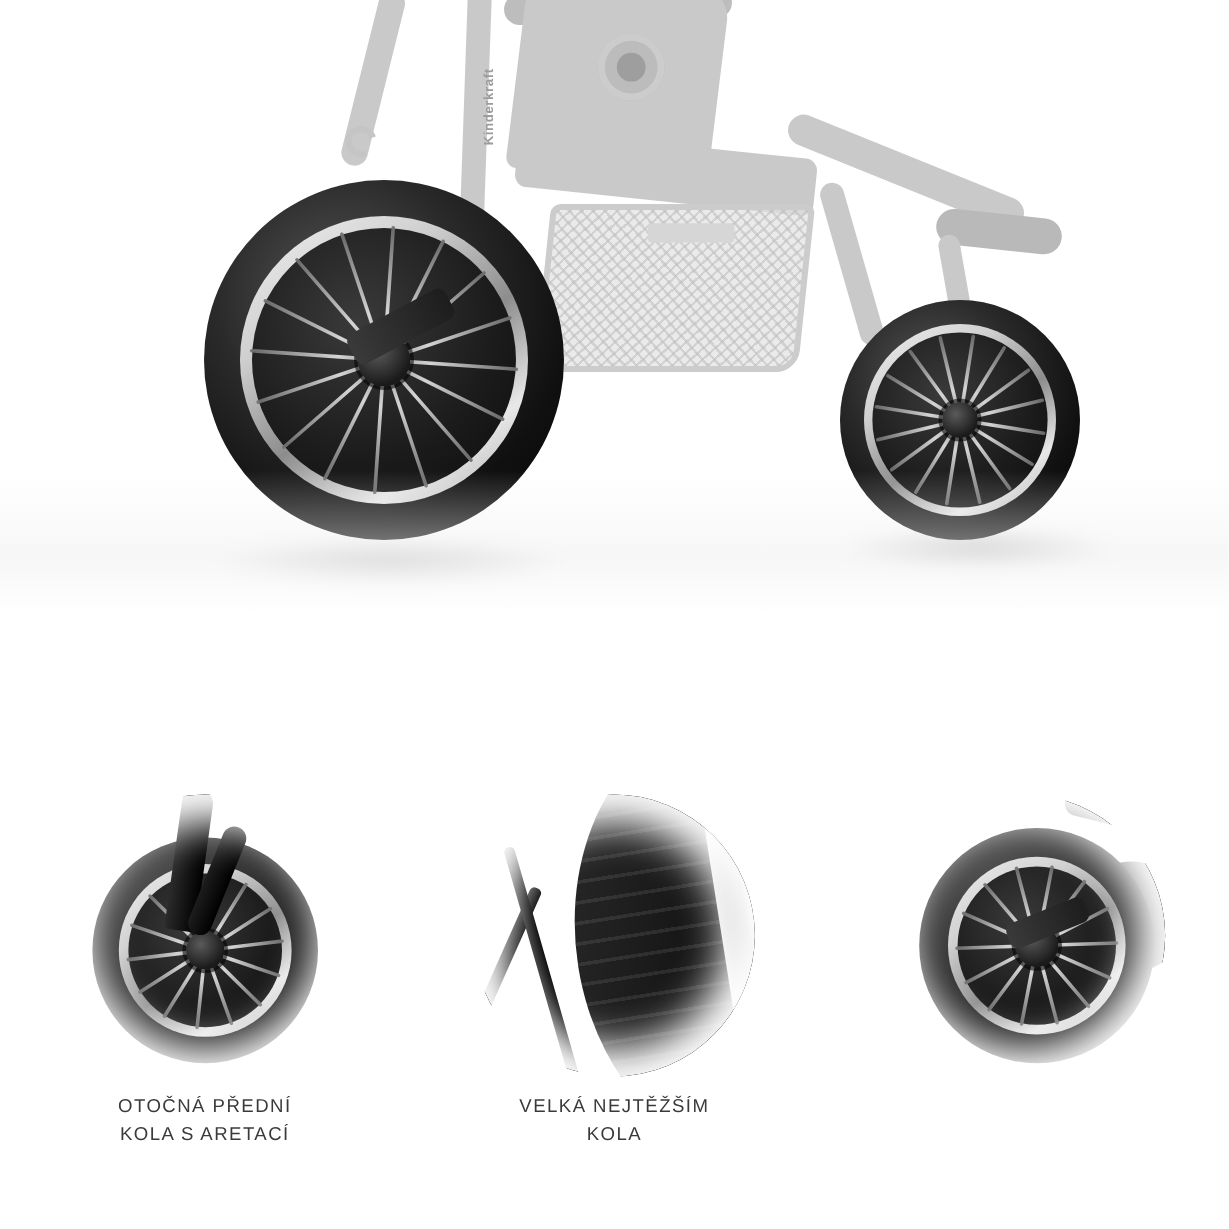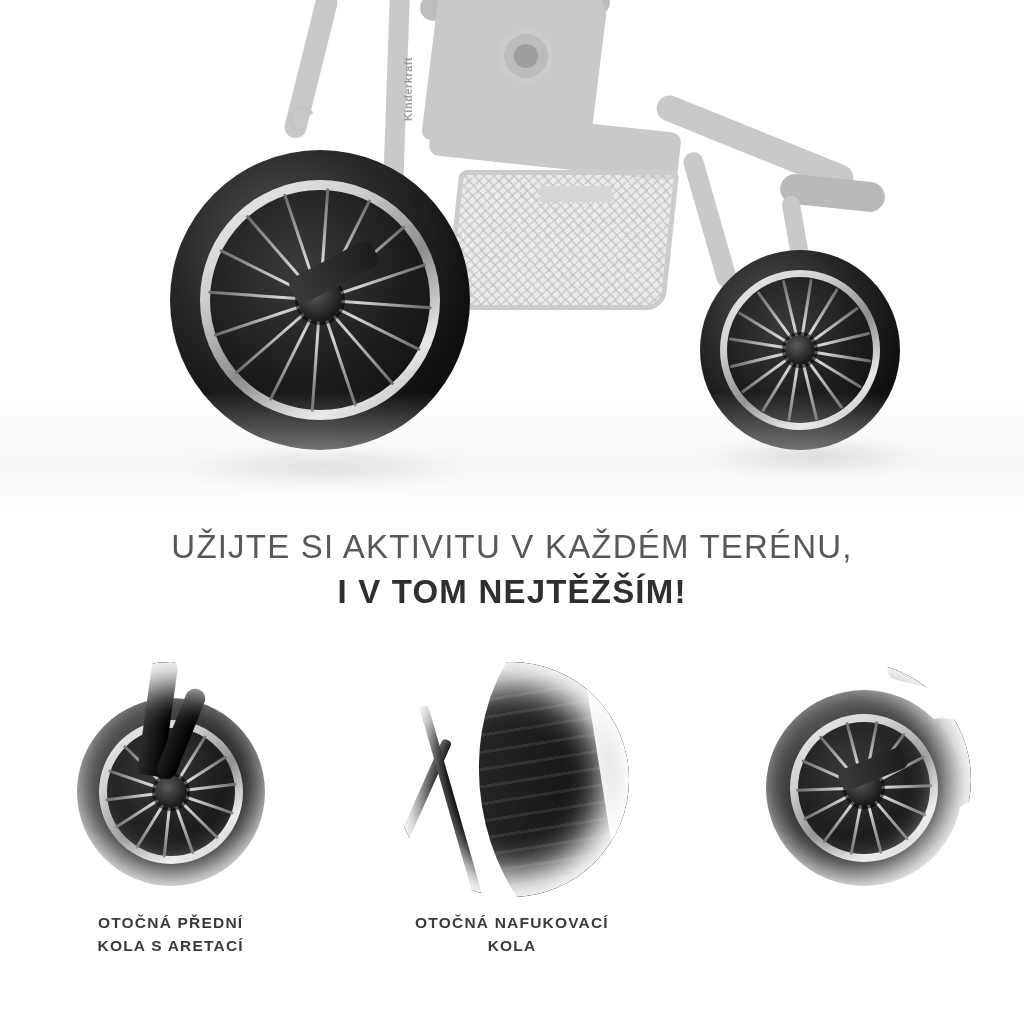--- a/index.html
+++ b/index.html
@@ -262,21 +262,21 @@
   .circle-fade {
     position: absolute; inset: 0;
     border-radius: 50%;
     box-shadow: inset 0 0 34px 24px #ffffff;
     pointer-events: none;
   }
   .feature-caption {
     margin-top: 14px;
     text-align: center;
     font-size: 15.5px;
-    font-weight: 700;
+    font-weight: 400;
     letter-spacing: 1.2px;
     color: #3a3a3c;
     line-height: 1.5;
     white-space: pre-line;
   }
 
   
   .f1-wheel {
     position: absolute;
     left: 24px; top: 36px;
@@ -429,24 +429,20 @@
           <div class="spoke" style="height: 72px; transform: translate(-50%, 0px) rotate(301.5deg);"></div>
           <div class="spoke" style="height: 72px; transform: translate(-50%, 0px) rotate(324deg);"></div>
           <div class="spoke" style="height: 72px; transform: translate(-50%, 0px) rotate(346.5deg);"></div>
         </div>
       <div class="hub" style="left:85px; top:85px; width:30px; height:30px;"></div>
     </div>
 
     <div class="hero-floor"></div>
   </div>
 
-  <div class="headline-wrap">
-    <div class="headline-1">UŽIJTE SI AKTIVITU V KAŽDÉM TERÉNU,</div>
-    <div class="headline-2">I V TOM NEJTĚŽŠÍM!</div>
-  </div>
 
   <div class="features">
 
     <div class="feature">
       <div class="circle">
         <div class="f1-wheel">
           <div class="tyre-tread"></div>
           <div class="rim-outer" style="inset:22px;"></div>
           <div class="rim-inner" style="inset:30px;"></div>
           <div class="spokes" id="spokes-f1">
@@ -478,21 +474,21 @@
     <div class="feature">
       <div class="circle">
         <div class="f2-tyre">
           <div class="f2-tread"></div>
         </div>
         <div class="f2-rim"></div>
         <div class="f2-spoke" style="left:10px; top:70px; width:10px; height:190px; transform:rotate(24deg);"></div>
         <div class="f2-spoke" style="left:54px; top:40px; width:9px; height:210px; transform:rotate(-16deg);"></div>
         <div class="circle-fade"></div>
       </div>
-      <div class="feature-caption">OTOČNÁ NAFUKOVACÍ
+      <div class="feature-caption">VELKÁ NEJTĚŽŠÍM
 KOLA</div>
     </div>
 
     <div class="feature">
       <div class="circle">
         <div class="f3-arm"></div>
         <div class="f3-small"></div>
         <div class="f3-wheel">
           <div class="tyre-tread"></div>
           <div class="rim-outer" style="inset:24px;"></div>

